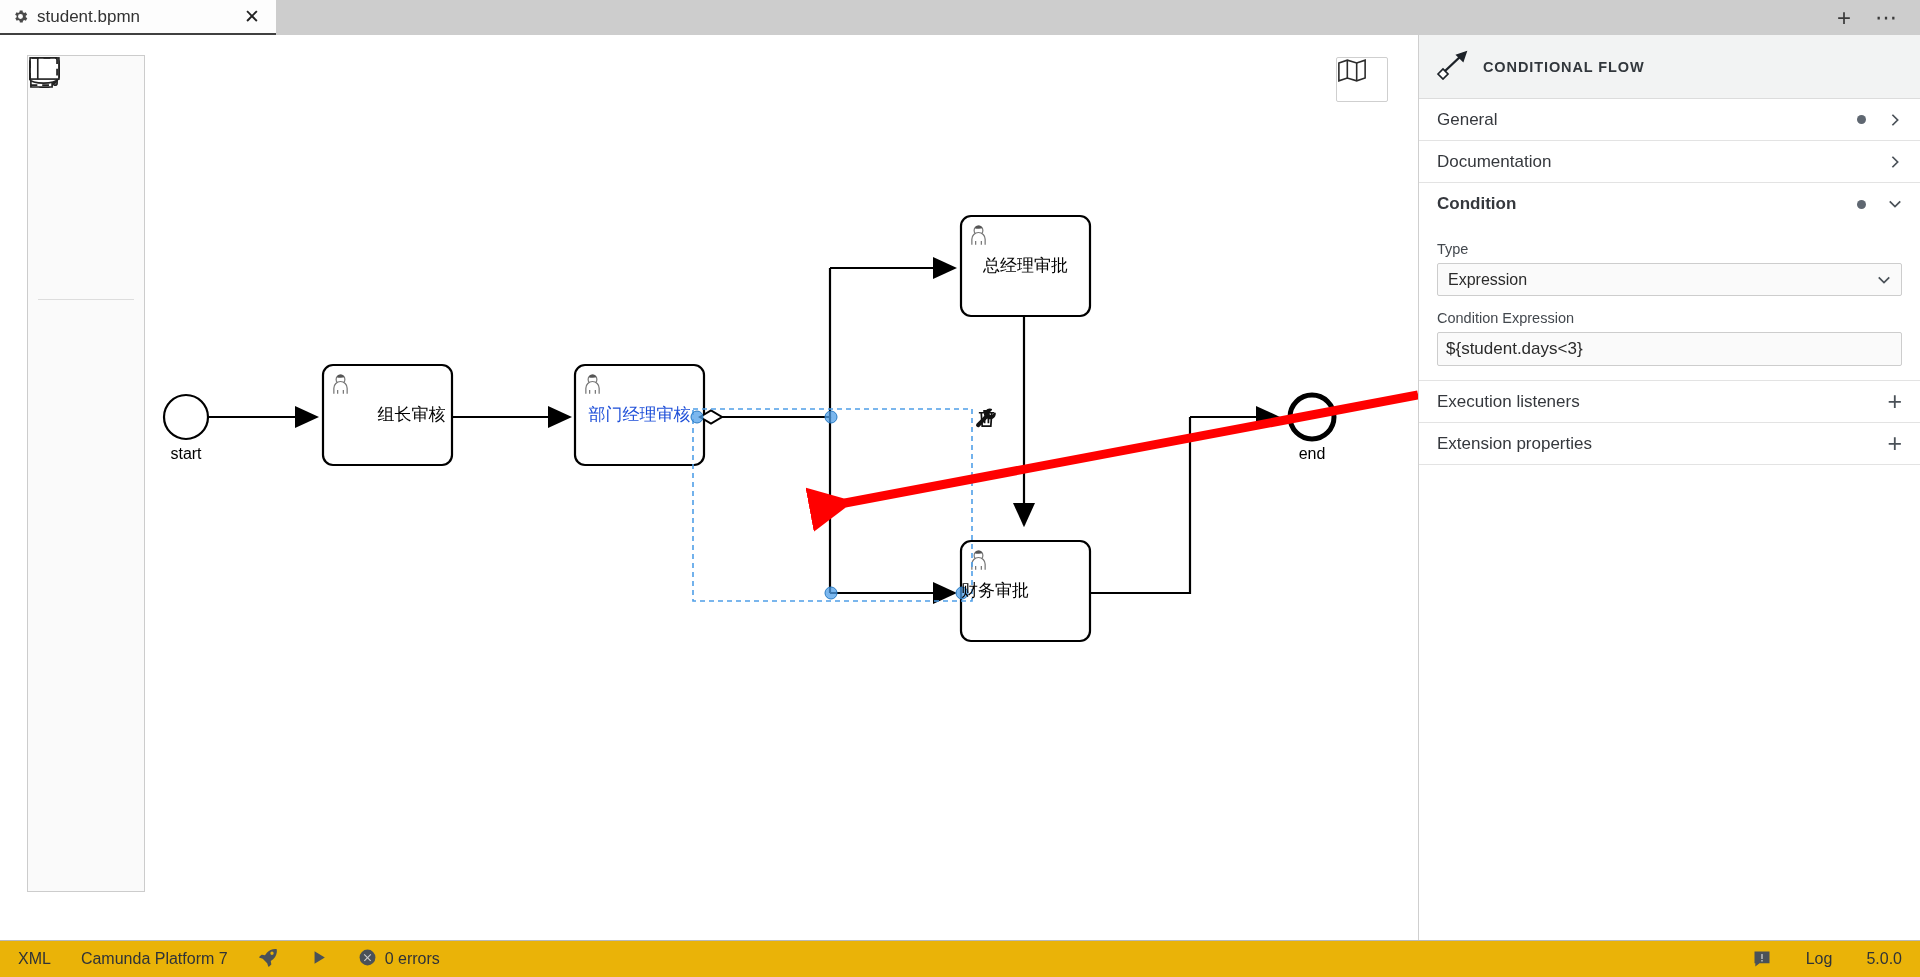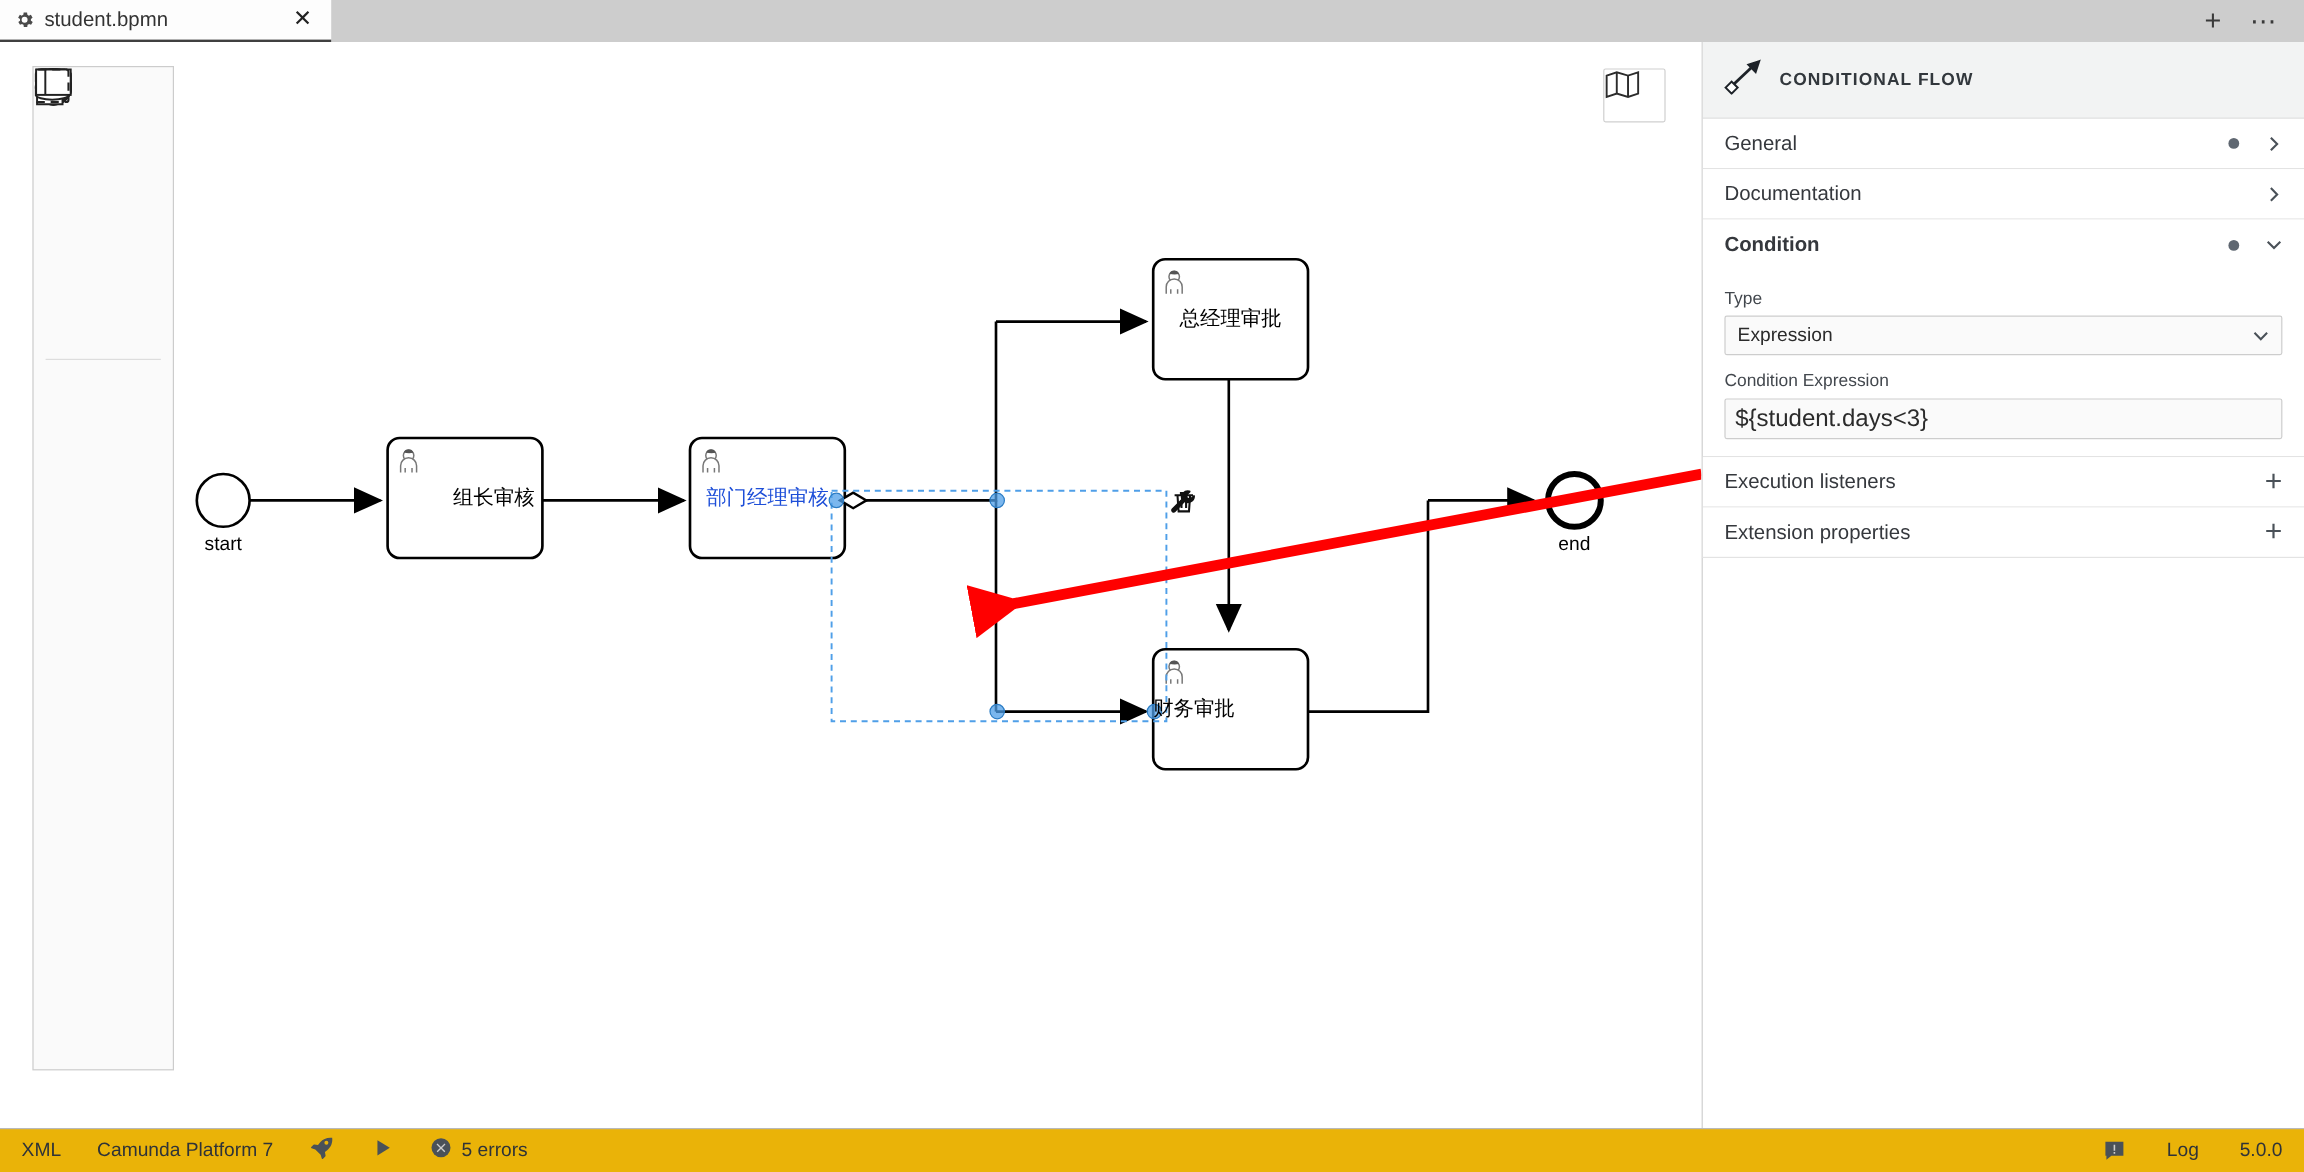--- a/index.html
+++ b/index.html
@@ -91,21 +91,21 @@
   .field-label { font-size: 14.5px; color: #43484e; margin: 6px 0 6px 0; }
   .select-box {
     width: 100%; height: 33px; border: 1px solid #cdcdcd; background: #fafafa;
     border-radius: 2px; display: flex; align-items: center;
     padding: 0 10px; font-size: 16px; color: #2b2b2b; cursor: pointer;
   }
   .select-box .chev { margin-left: auto; }
   .text-box {
     width: 100%; height: 31px; border: 1px solid #cdcdcd; background: #fafafa;
     border-radius: 2px; display: flex; align-items: center;
-    padding: 16px 8px; font-size: 20px; color: #2b2b2b;
+    padding: 16px 8px; font-size: 17px; color: #2b2b2b;
   }
   .plus-btn { font-size: 25px; color: #4a5158; line-height: 1; cursor: pointer; }
 
   
   .status {
     position: absolute; left: 0; top: 940px; width: 1920px; height: 37px;
     background: #eab308; border-top: 1px solid #b9b9b9;
     display: flex; align-items: center; padding: 0 18px;
     font-size: 16px; color: #2f3338;
   }
@@ -435,21 +435,21 @@
           </svg>
       </span>
     </span>
     <span class="status-item errbadge">
       <span>
         <svg width="19" height="19" viewBox="0 0 24 24" fill="#4a5158">
           <circle cx="12" cy="12" r="10"></circle>
           <path d="M8.3 7.5l8.2 8.2-1 1-8.2-8.2zM15.7 7.5l1 1-8.2 8.2-1-1z" fill="#cdcdcd"></path>
         </svg>
       </span>
-      <span>5 errors</span>
+      <span>0 errors</span>
     </span>
 
     <span class="status-right">
       <span style="cursor:pointer;display:flex;">
         <svg width="20" height="20" viewBox="0 0 24 24" fill="#4a5158">
           <path d="M3 3h18v14H9l-5 4v-4H3z"></path>
           <path d="M11.2 6h1.6v6h-1.6zM11.2 13.2h1.6v1.7h-1.6z" fill="#cdcdcd"></path>
         </svg>
       </span>
       <span style="cursor:pointer;">Log</span>

